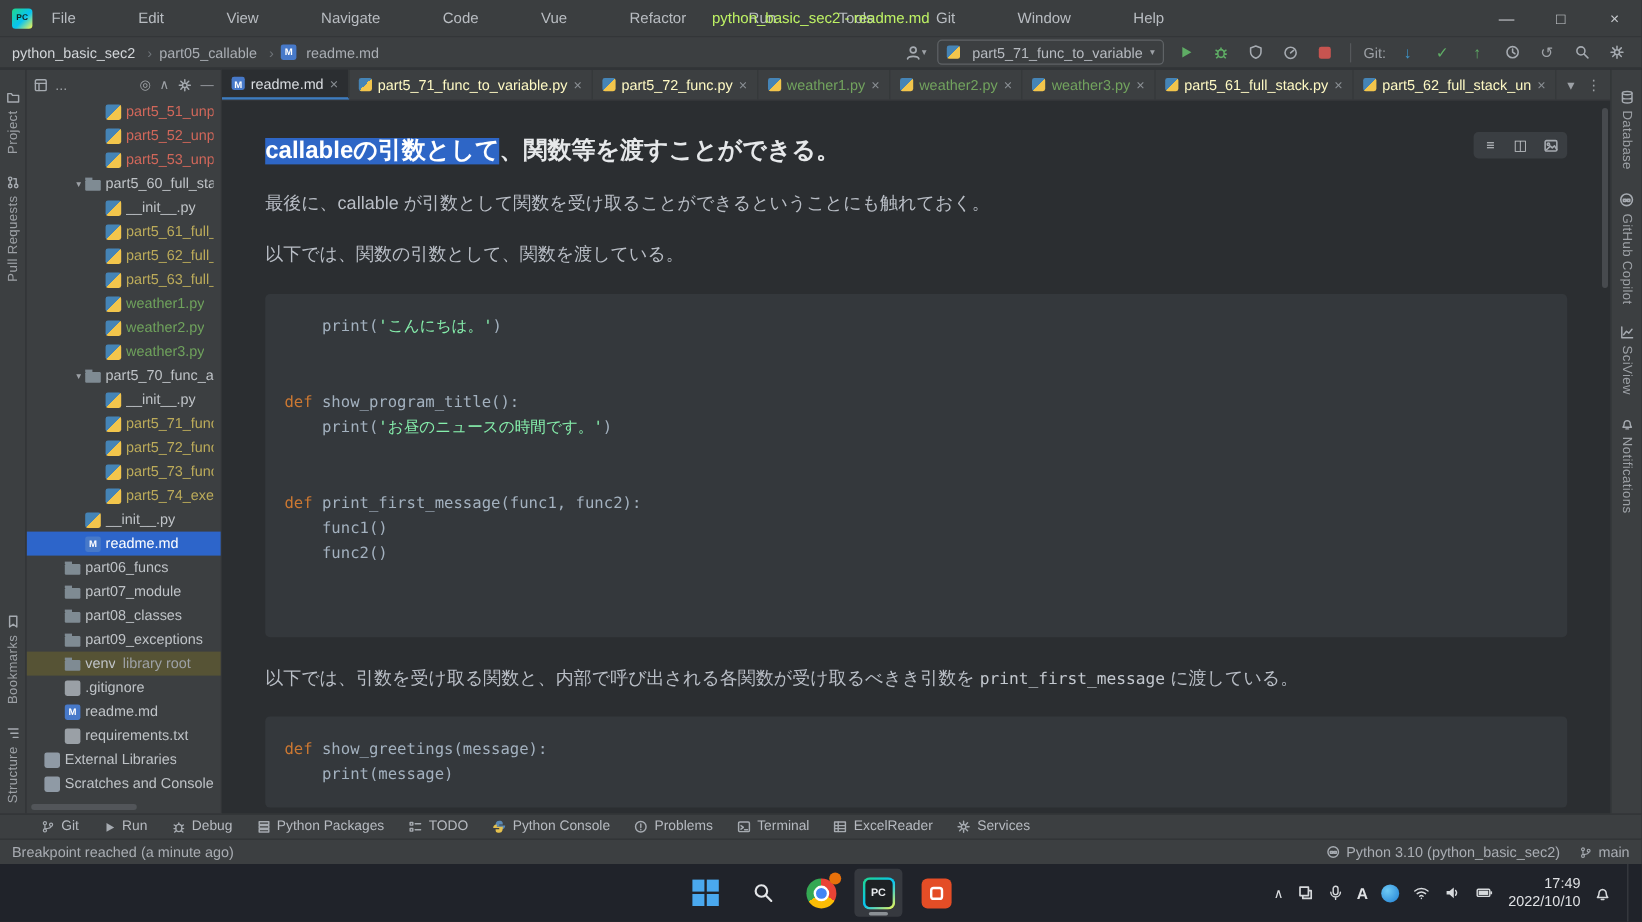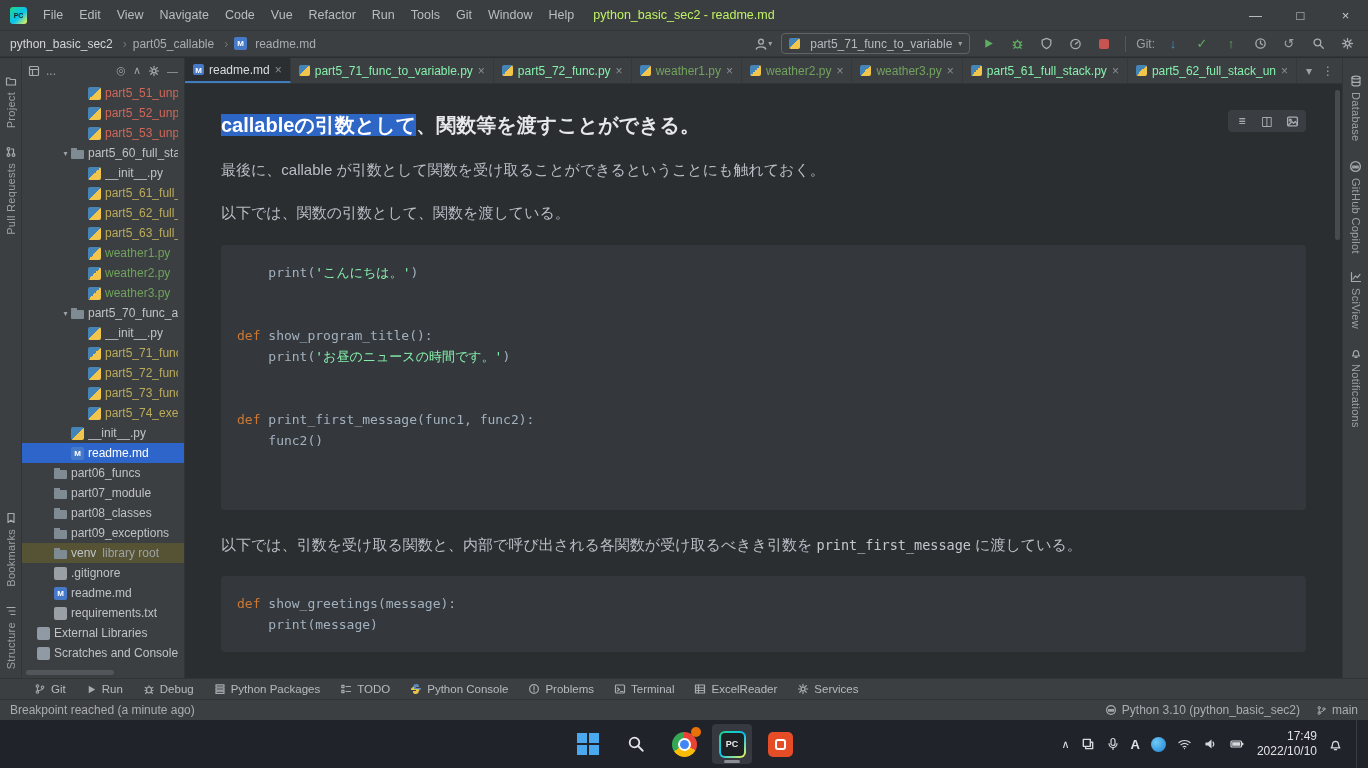--- a/index.html
+++ b/index.html
@@ -7,21 +7,21 @@
     font-family:"Liberation Sans","DejaVu Sans",sans-serif;color:#bfc3c7;}
   svg{stroke:#a6abb1;fill:none;stroke-width:1.2;stroke-linecap:round;stroke-linejoin:round;}
   .fillg{fill:#a6abb1;stroke:none;}
 
   
   .titlebar{position:absolute;top:0;left:0;right:0;height:30px;background:#3b3e40;
     display:flex;align-items:center;font-size:12.5px;color:#b9bdc2;z-index:5;}
   .app-ico{width:17px;height:17px;border-radius:3px;margin:0 8px 0 10px;flex:none;
     background:linear-gradient(135deg,#21d789,#07c3f2 55%,#fcf84a);display:flex;align-items:center;
     justify-content:center;font-size:7px;font-weight:bold;color:#10231c;}
-  .menus{display:flex;height:100%;}
+  .menus{display:flex;height:100%;gap:36px;}
   .menu-item{padding:0 8px;display:flex;align-items:center;}
   .tb-title{position:absolute;left:300px;right:300px;text-align:center;color:#bef264;pointer-events:none;}
   .win-controls{margin-left:auto;display:flex;height:100%;}
   .wc{width:45px;height:100%;display:flex;align-items:center;justify-content:center;font-size:13px;color:#c6c9cd;}
 
   
   .navbar{position:absolute;top:30px;left:0;right:0;height:27px;background:#3c3f41;
     border-top:1px solid #333638;border-bottom:1px solid #323537;display:flex;align-items:center;
     font-size:12px;color:#a9adb3;padding:0 10px;z-index:4;}
   .breadcrumbs{display:flex;align-items:center;}
@@ -78,21 +78,21 @@
   .trow.selected .tlabel{color:#fff;}
   .trow.venv{background:#565335;}
   .hthumb{position:absolute;bottom:3px;left:4px;width:88px;height:5px;background:#5a5e62;border-radius:3px;opacity:.75;}
 
   
   .tabbar{position:absolute;top:58px;left:185px;right:26px;height:26px;background:#3c3f41;
     border-bottom:1px solid #323537;display:flex;align-items:stretch;font-size:12px;z-index:2;}
   .tab{display:flex;align-items:center;gap:5px;padding:0 8px;color:#b4b8bd;border-right:1px solid #35383a;flex:none;}
   .tab .ticon{width:11px;height:11px;margin-right:0;}
   .tab.active{background:#2b2e31;color:#d9dce0;border-bottom:2px solid #3e7cbf;}
-  .tab.yellow .tab-label{color:#86efac;}
+  .tab.yellow .tab-label{color:#fef9c3;}
   .tab.green .tab-label{color:#72a35e;}
   .tab-close{color:#8a8f94;font-size:12px;}
   .tab-extra{margin-left:auto;display:flex;align-items:center;gap:10px;padding:0 9px;color:#9da1a6;}
 
   
   .editor{position:absolute;top:84px;left:185px;right:26px;bottom:90px;background:#2b2e31;
     overflow:hidden;z-index:1;}
   .content{padding:16px 36px 0 36px;}
   .doch{font-size:20px;font-weight:bold;color:#e6e8ea;margin:12px 0 20px;}
   .sel{background:#2e66c6;color:#fff;}
@@ -619,20 +619,21 @@
     <p class="docp">以下では、関数の引数として、関数を渡している。</p>
     <div class="codeblock">
         <div class="cl">    print(<span class="str">'こんにちは。'</span>)</div>
         <div class="cl">&nbsp;</div>
         <div class="cl">&nbsp;</div>
         <div class="cl"><span class="kw">def</span> show_program_title():</div>
         <div class="cl">    print(<span class="str">'お昼のニュースの時間です。'</span>)</div>
         <div class="cl">&nbsp;</div>
         <div class="cl">&nbsp;</div>
         <div class="cl"><span class="kw">def</span> print_first_message(func1, func2):</div>
+        <div class="cl">    func1()</div>
         <div class="cl">    func2()</div>
         <div class="cl">&nbsp;</div>
         <div class="cl">&nbsp;</div>
       </div>
     <p class="docp"><span>以下では、引数を受け取る関数と、内部で呼び出される各関数が受け取るべきき引数を </span><span class="icode">print_first_message</span><span> に渡している。</span></p>
     <div class="codeblock">
         <div class="cl"><span class="kw">def</span> show_greetings(message):</div>
         <div class="cl">    print(message)</div>
       </div>
   </div>

